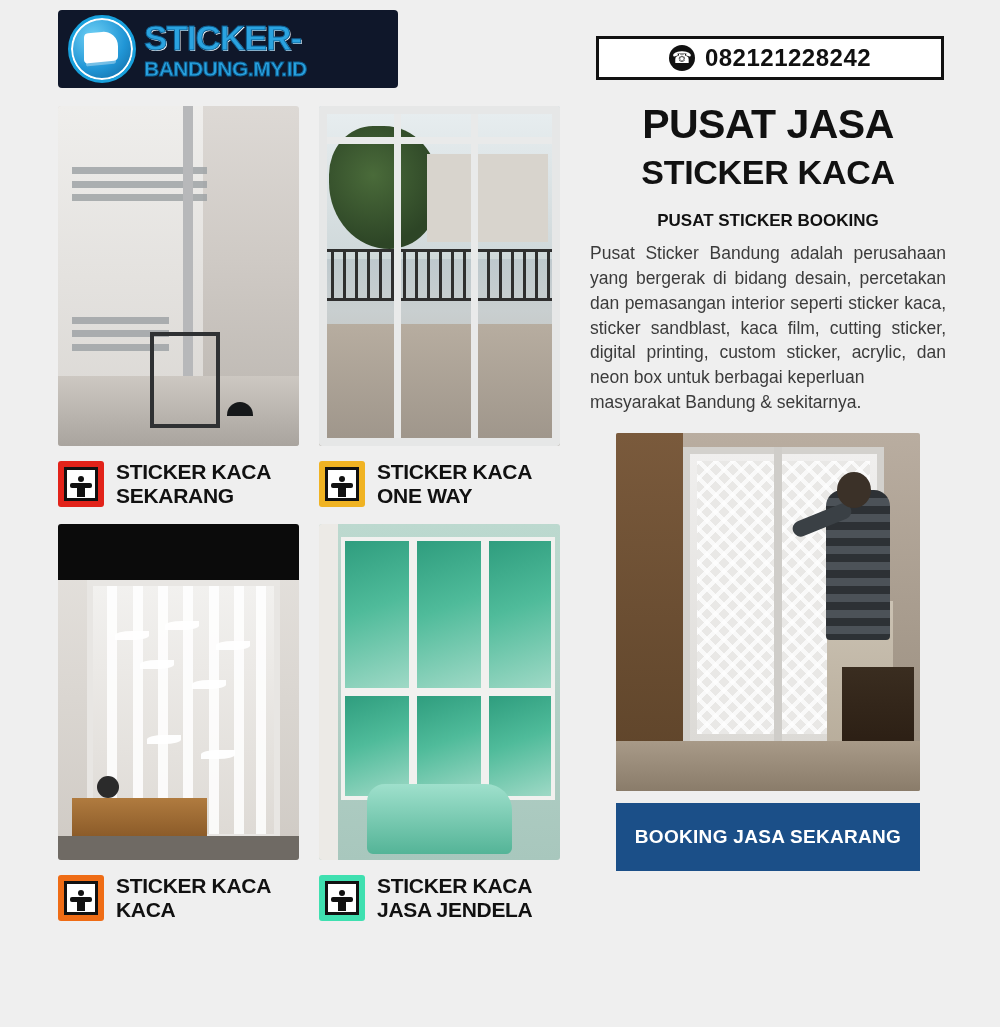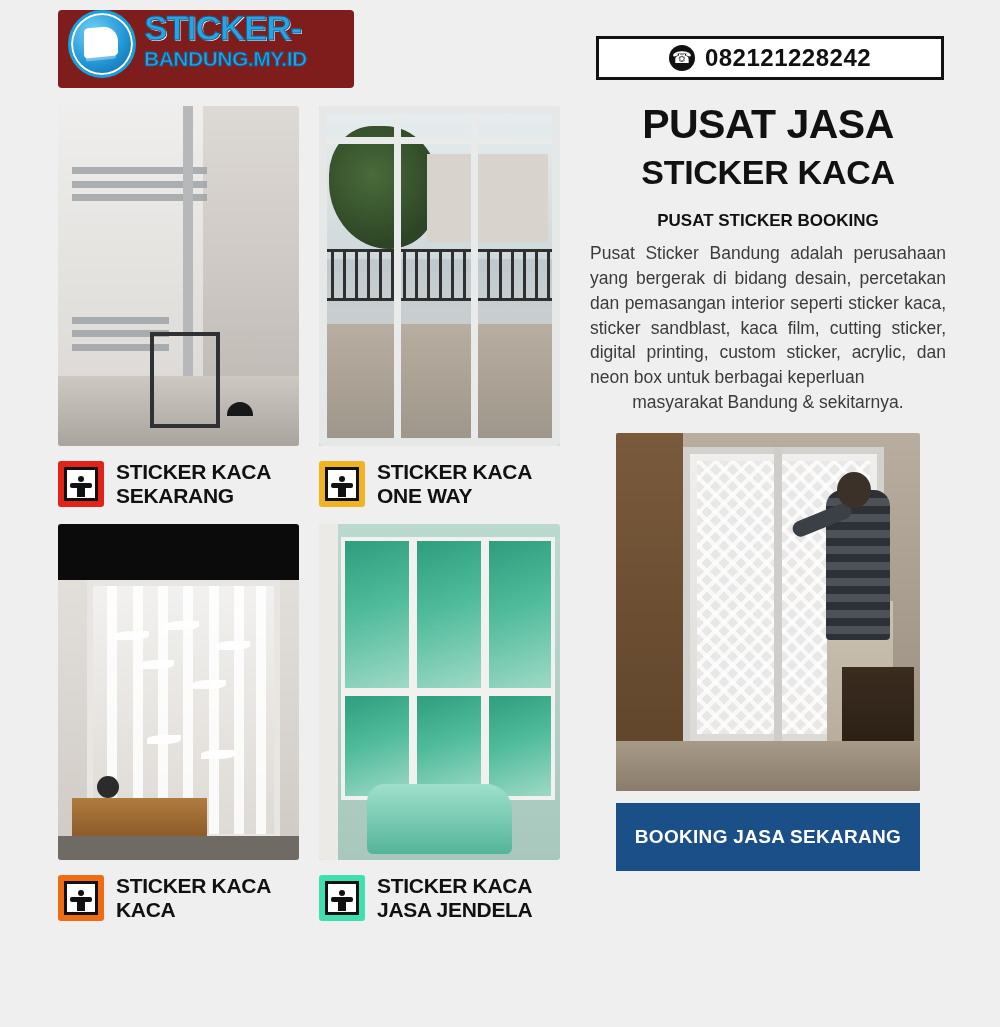--- a/index.html
+++ b/index.html
@@ -23,25 +23,26 @@
 
   
   .left-col {
     position: absolute;
     left: 58px;
     top: 10px;
     width: 502px;
   }
 
   .logo-box {
-    width: 296px;
+    width: 340px;
     height: 78px;
-    background: #7f1d1d;
+    background: #0f172a;
     border-radius: 4px;
     display: flex;
+    align-items: center;
     padding-left: 10px;
     box-sizing: border-box;
   }
   .logo-mark {
     width: 62px;
     height: 62px;
     border-radius: 50%;
     background: radial-gradient(circle at 35% 30%, #6fd0f5 0%, #2196d6 55%, #0f5f96 100%);
     border: 3px solid #18a0dc;
     position: relative;
@@ -230,21 +231,21 @@
   .body-text {
     margin-top: 10px;
     font-size: 17.5px;
     color: #3b3b3b;
     text-align: justify;
     line-height: 1.42;
     padding: 0 2px;
   }
   .body-text .last {
     display: block;
-    text-align: center;
+    text-align: left;
   }
 
   .right-photo {
     margin-top: 18px;
     width: 304px;
     height: 358px;
     margin-left: 28px;
     border-radius: 2px;
     overflow: hidden;
     position: relative;

